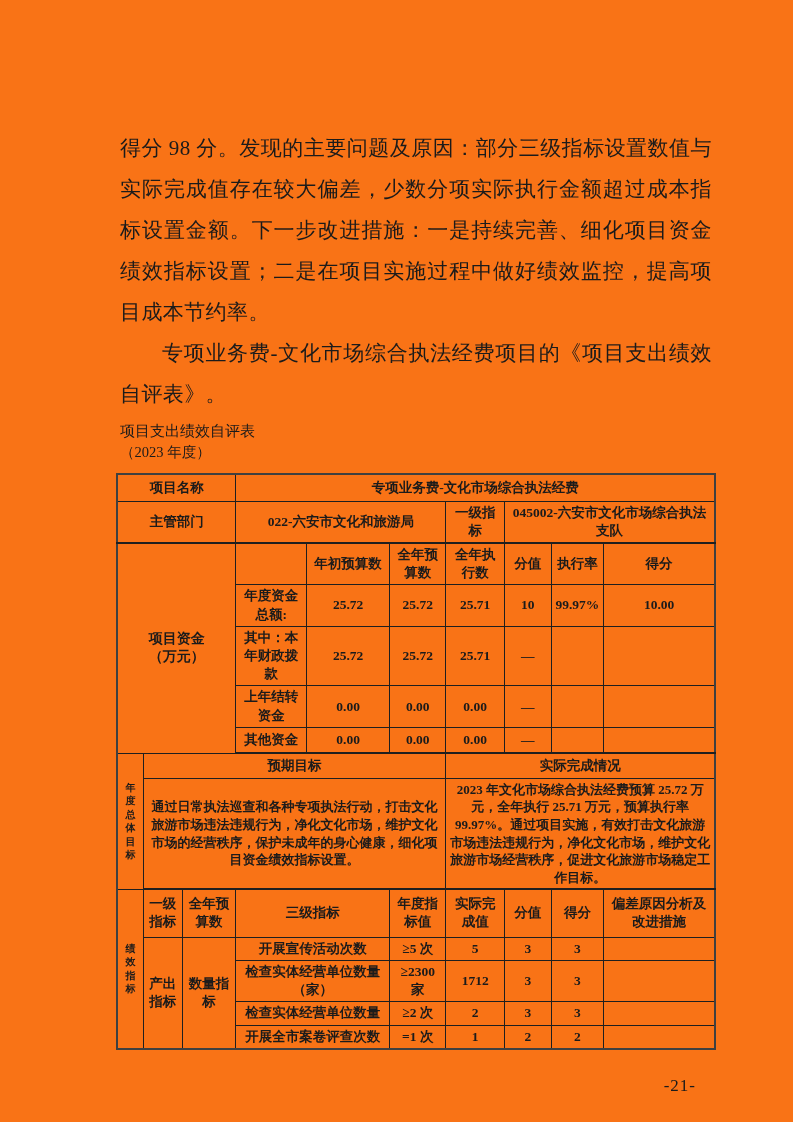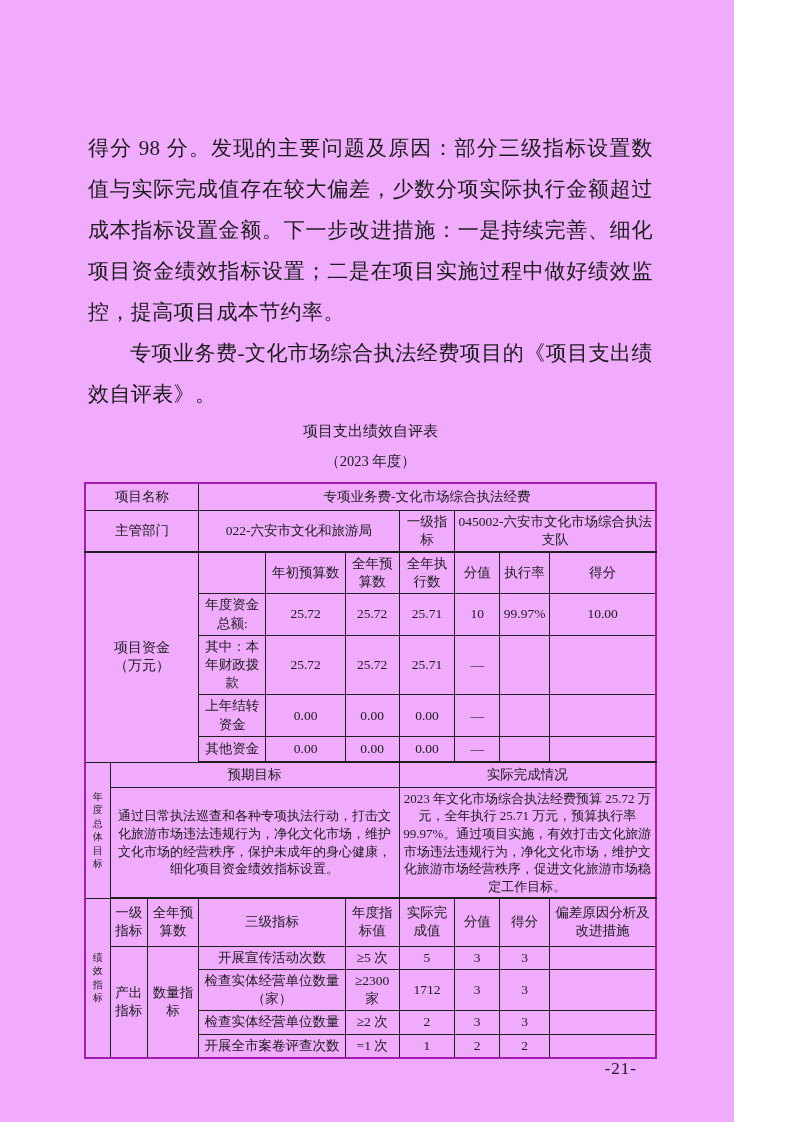--- a/index.html
+++ b/index.html
@@ -1,45 +1,46 @@
 <!DOCTYPE html>
 <html lang="zh"><head>
 <meta charset="utf-8">
 <style>
   html, body { margin: 0; padding: 0; background: #ffffff; }
   .page {
-    width: 734px; height: 1122px;
-    background: #f0abfc;
+    width: 793px; height: 1122px;
+    background: #f97316;
     box-sizing: border-box;
-    padding: 128px 81px 0 88px;
+    padding: 128px 81px 0 120px;
     font-family: "Liberation Serif", "DejaVu Serif", serif;
     color: #1b1b1b;
     position: relative;
     overflow: hidden;
   }
   p.body-text {
     margin: 0;
     font-size: 21px;
     line-height: 41px;
     letter-spacing: 0.4px;
     text-align: justify;
   }
   p.indent { text-indent: 2em; }
-  .caption { text-align: center; margin-top: 6px; }
+  .caption { text-align: left; margin-top: 6px; }
   .caption .cap-title { font-size: 15px; line-height: 21px; }
-  .caption .cap-year  { font-size: 14.5px; line-height: 21px; margin-top: 9px; }
+  .caption .cap-year  { font-size: 14.5px; line-height: 21px; }
 
   table.report {
     border-collapse: collapse;
     table-layout: fixed;
     width: calc(100% + 8px);
     margin-left: -4px;
     margin-top: 10px;
     font-size: 13.5px;
-    border: 2px solid #a21caf;
+    border: 2px solid #404040;
+    font-weight: bold;
   }
   table.report td {
     border: 1px solid #1f1f1f;
     text-align: center;
     vertical-align: middle;
     padding: 2px 3px;
     line-height: 1.35;
     word-break: break-word;
   }
   tr.sec-end td { border-bottom-width: 2px; }
@@ -54,20 +55,21 @@
   td.goal-cell {
     font-size: 13px;
     line-height: 1.32;
     text-align: justify;
     text-align-last: center;
     padding: 4px 9px;
   }
   .page-number {
     text-align: right;
     padding-right: 16px;
+    margin-top: 26px;
     font-size: 17px;
     letter-spacing: 1px;
   }
 </style>
 </head>
 <body>
 
 <div class="page">
 
   <p class="body-text">得分 98 分。发现的主要问题及原因：部分三级指标设置数值与实际完成值存在较大偏差，少数分项实际执行金额超过成本指标设置金额。下一步改进措施：一是持续完善、细化项目资金绩效指标设置；二是在项目实施过程中做好绩效监控，提高项目成本节约率。</p>

